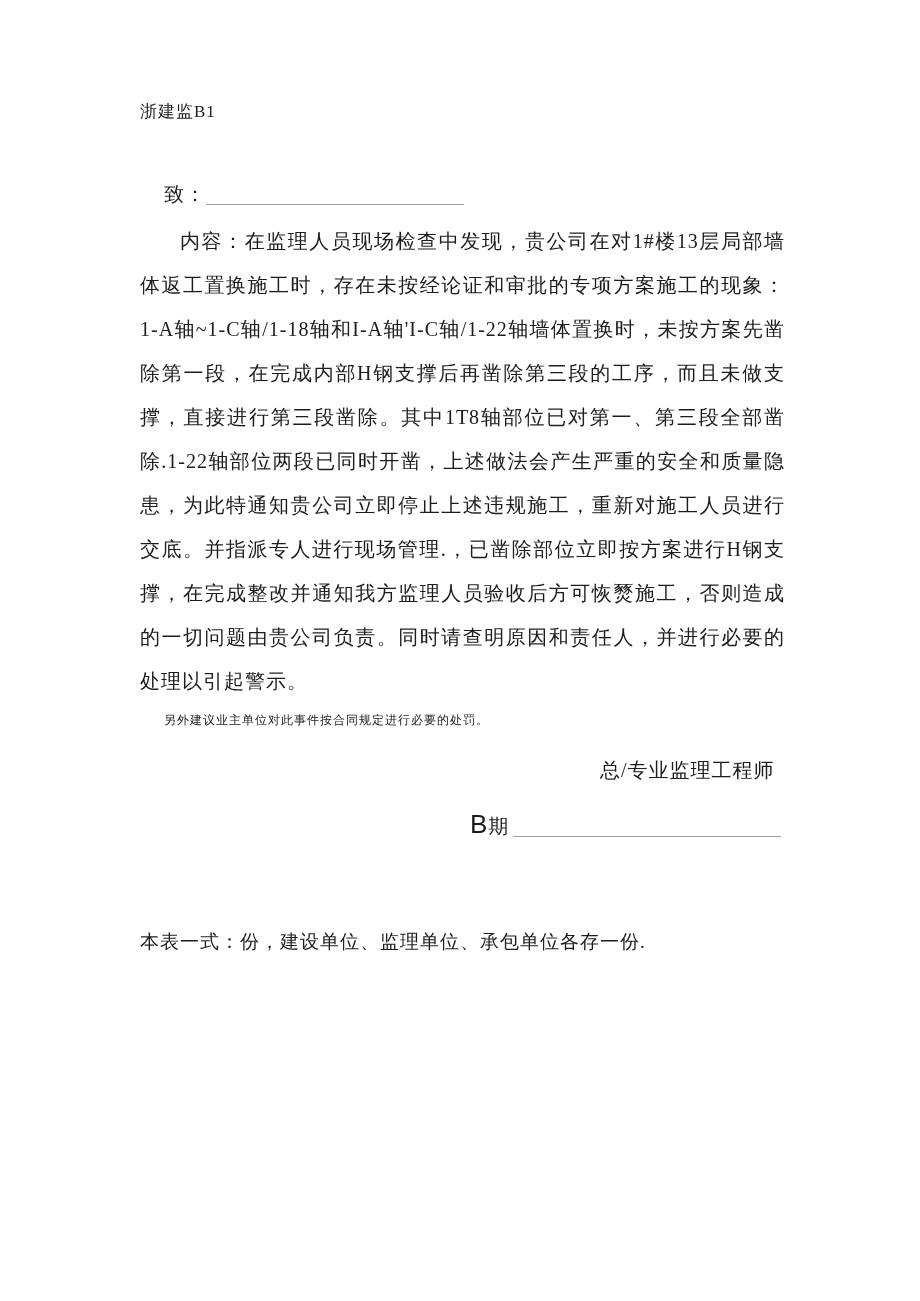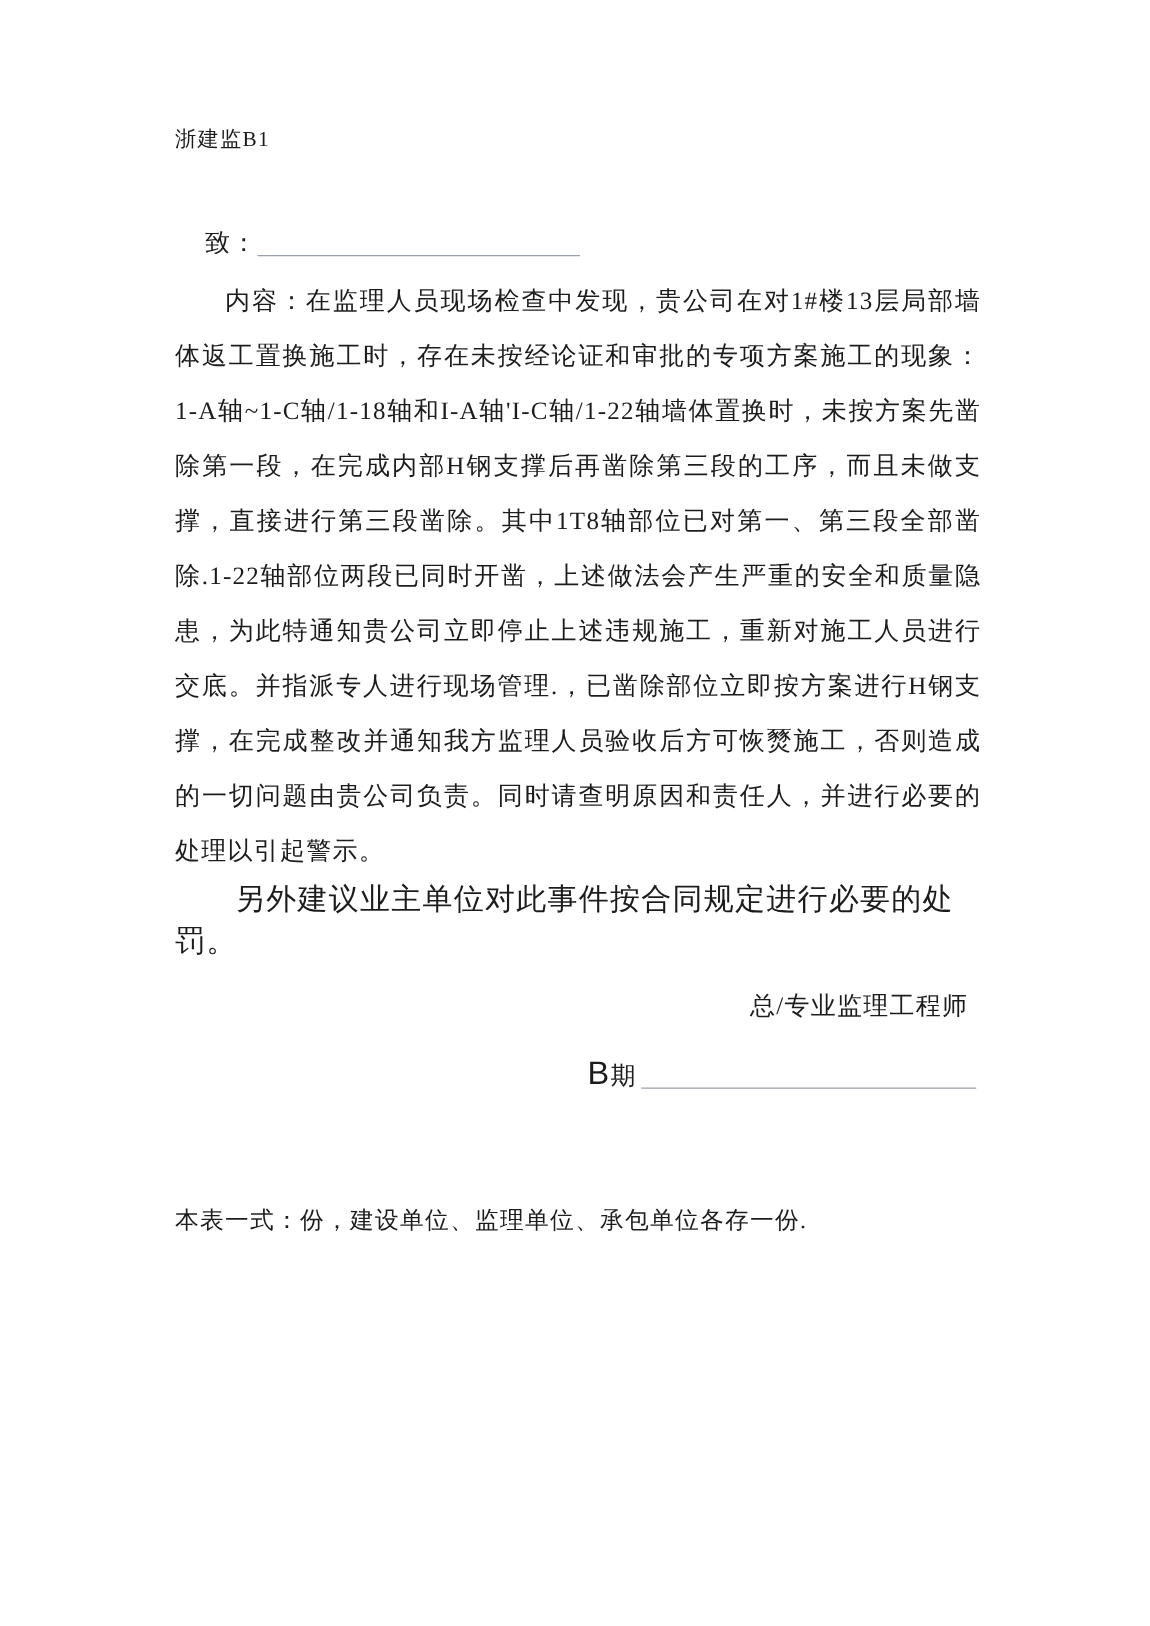--- a/index.html
+++ b/index.html
@@ -62,21 +62,21 @@
   }
   .content {
     margin-top: 8px;
     font-size: 20px;
     line-height: 44px;
     letter-spacing: 1px;
     text-align: justify;
     text-indent: 2em;
   }
   .suggestion {
-    font-size: 24px;
+    font-size: 12px;
     line-height: 34px;
     letter-spacing: 1px;
     text-indent: 2em;
   }
   .sig-org {
     margin-top: 110px;
     padding-left: 315px;
     font-size: 20px;
     letter-spacing: 1px;
     height: 30px;

